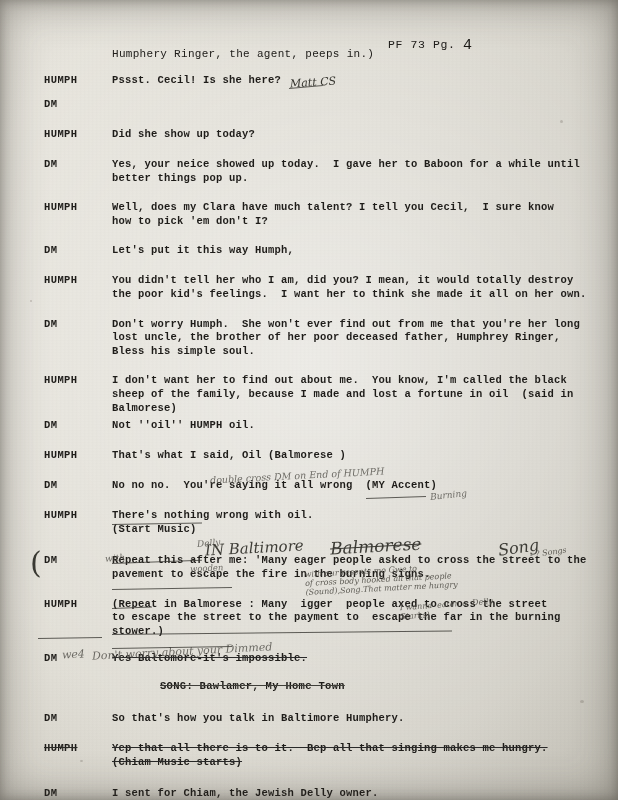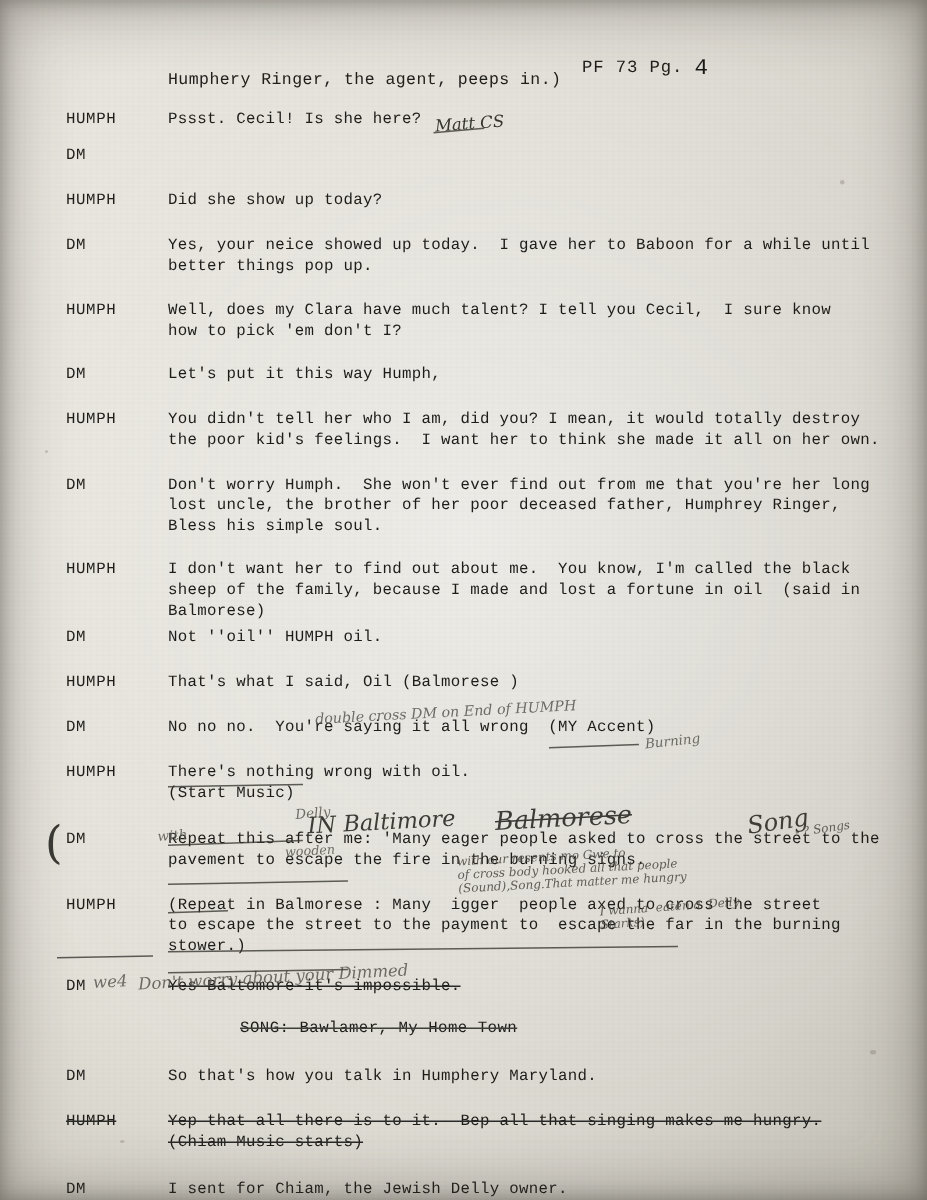--- a/index.html
+++ b/index.html
@@ -66,20 +66,21 @@
     font-size: 11px;
     color: #22201d;
     letter-spacing: .3px;
   }
 
   .script {
     position: absolute;
     top: 68px;
     left: 0;
     right: 0;
+    font-weight: bold;
   }
   .row {
     position: relative;
     display: block;
     min-height: 14px;
   }
   .cue {
     position: absolute;
     left: 44px;
     width: 62px;
@@ -285,21 +286,21 @@
       </div>
       <div style="height:14px"></div>
 
       <div class="row">
         <div class="song-line">SONG: Bawlamer, My Home Town</div>
       </div>
       <div style="height:18px"></div>
 
       <div class="row">
         <div class="cue">DM</div>
-        <div class="speech">So that's how you talk in Humphery Maryland.</div>
+        <div class="speech">So that's how you talk in Baltimore Humphery.</div>
       </div>
       <div style="height:16px"></div>
 
       <div class="row">
         <div class="cue cue-strike">HUMPH</div>
         <div class="speech sp-strike">Yep that all there is to it.  Bep all that singing makes me hungry.
 (Chiam Music starts)</div>
       </div>
       <div style="height:18px"></div>
 

